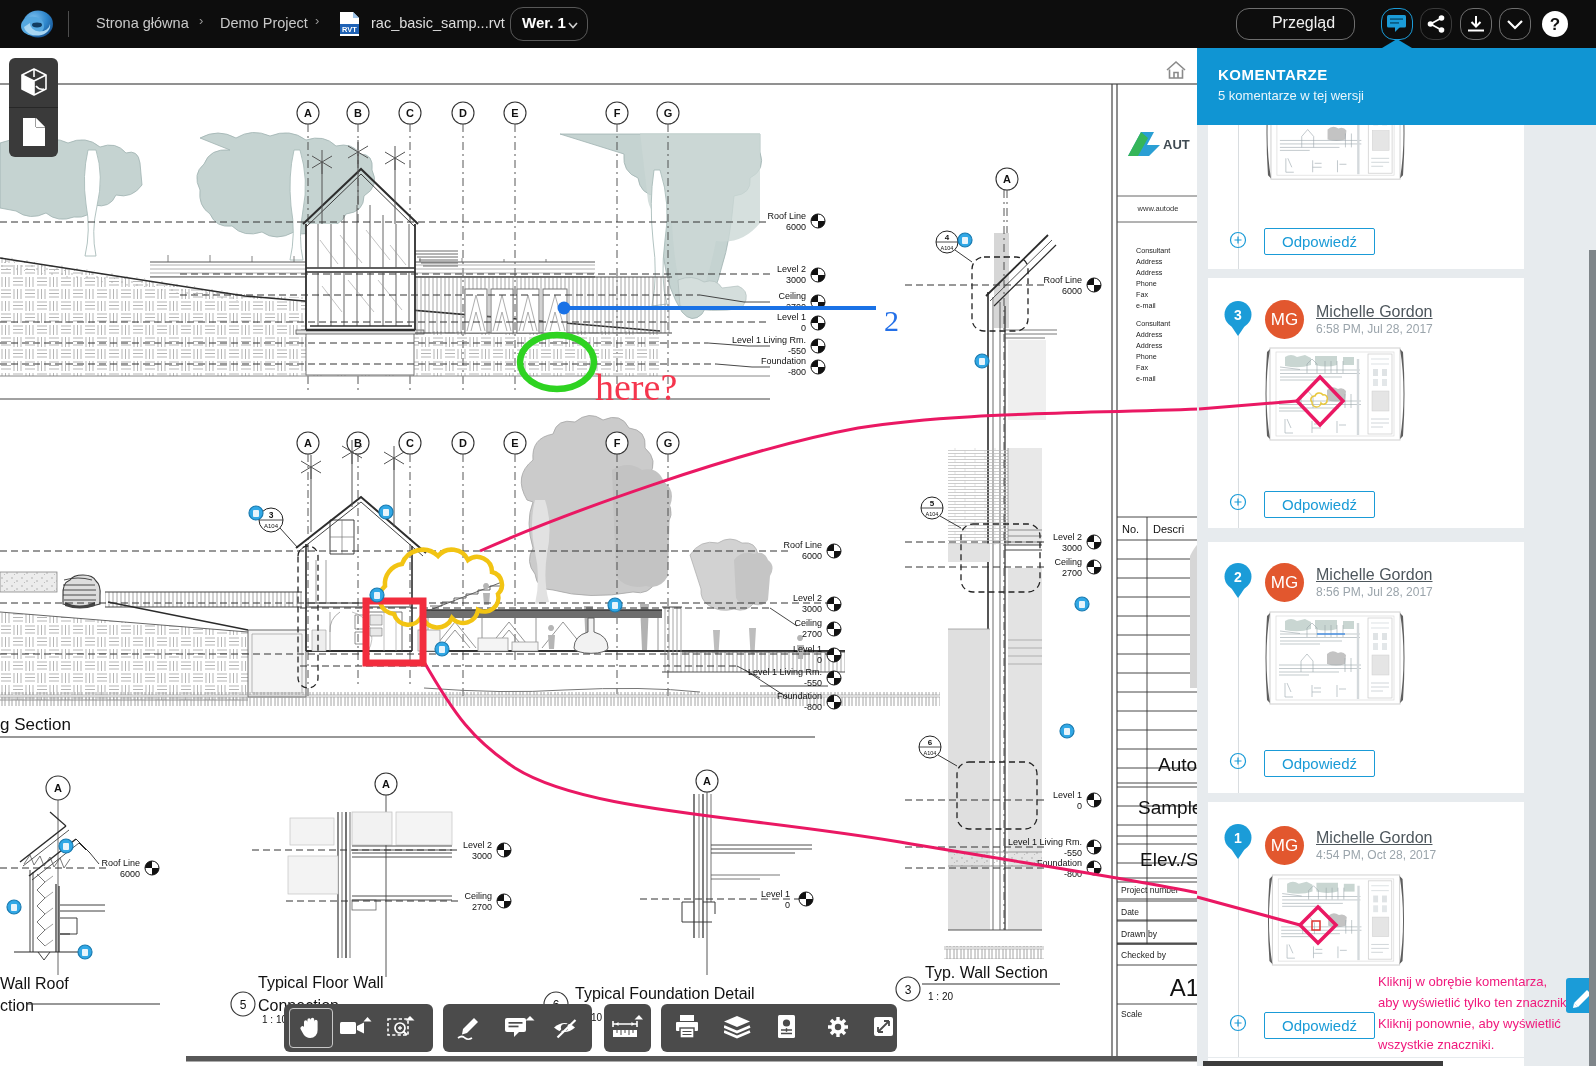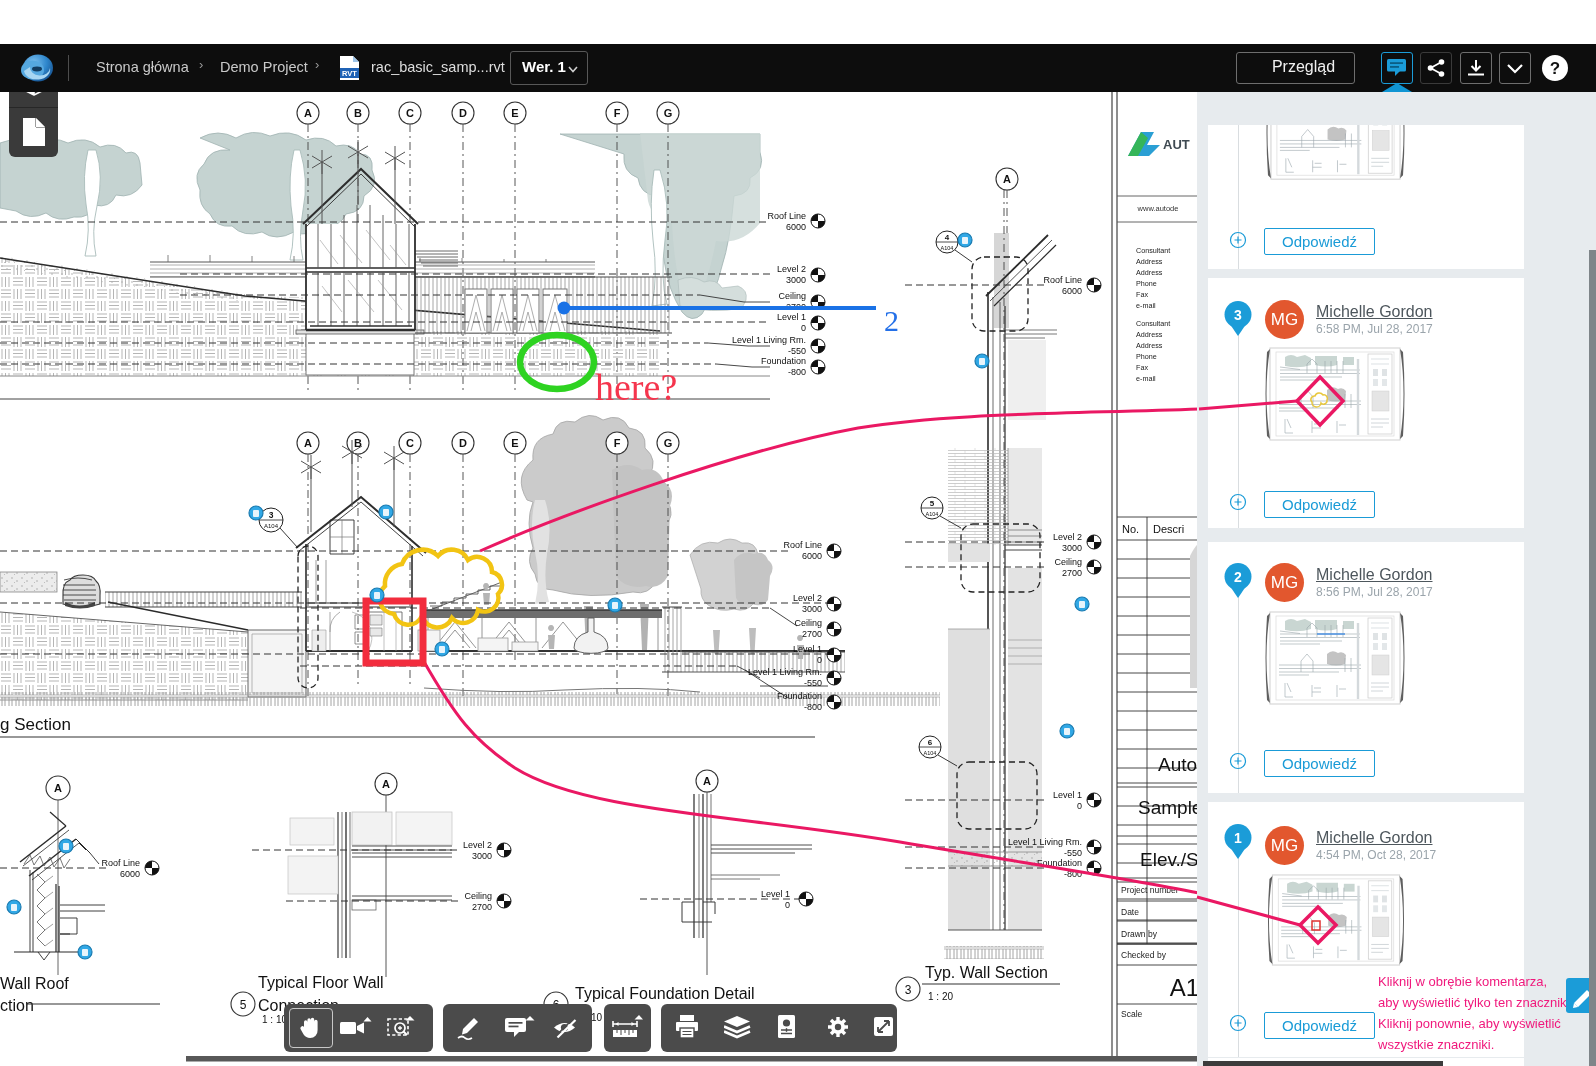--- a/index.html
+++ b/index.html
@@ -1,20 +1,20 @@
 <!DOCTYPE html>
 <html><head>
 <meta charset="utf-8">
 <style>
   html,body{margin:0;padding:0;width:1596px;height:1066px;overflow:hidden;background:#fff;
     font-family:"Liberation Sans",sans-serif;}
   #stage{position:absolute;left:0;top:0;width:1596px;height:1066px;overflow:hidden;}
   #draw{position:absolute;left:0;top:0;z-index:1;}
-  #topbar{position:absolute;left:0;top:0;width:1596px;height:48px;background:#0d0d0d;z-index:10;margin-top:44px;}
-  .tbtn{position:absolute;top:8px;height:30px;border:1px solid #6e6e6e;border-radius:3px;box-sizing:border-box;}
+  #topbar{position:absolute;left:0;top:0;width:1596px;height:48px;background:#0d0d0d;z-index:10;}
+  .tbtn{position:absolute;top:8px;height:30px;border:1px solid #6e6e6e;border-radius:13px;box-sizing:border-box;}
   #panel{position:absolute;left:1197px;top:48px;width:399px;height:1018px;background:#e7ebee;z-index:8;overflow:hidden;}
   #paneltop{position:absolute;left:0;top:0;width:399px;height:77px;background:#1095d3;}
   .card{position:absolute;left:11px;width:316px;background:#fff;}
   .reply{position:absolute;left:56px;width:109px;height:25px;border:1px solid #1a9bd7;border-radius:2px;
     color:#1a9bd7;font-size:15px;text-align:center;line-height:25px;background:#fff;}
   .cname{position:absolute;left:108px;font-size:16px;color:#4d565c;text-decoration:underline;}
   .ctime{position:absolute;left:108px;font-size:12px;color:#9aa4ab;}
   #toolbar{position:absolute;left:0;top:0;width:1596px;height:1066px;z-index:5;pointer-events:none;}
   .tgroup{position:absolute;top:1004px;height:48px;background:#4b4b4b;border-radius:6px;}
   #palette{position:absolute;left:9px;top:58px;width:49px;height:99px;background:#3a3a3a;border-radius:6px;z-index:5;}
@@ -940,20 +940,24 @@
 
     <svg width="24" height="24" style="position:absolute;left:213px;top:13px;">
       <rect x="0" y="0" width="19" height="19" rx="2" fill="#fff"></rect>
       <path d="M4,15 L15,4 M15,4 L10,4 M15,4 L15,9 M4,15 L9,15 M4,15 L4,10" stroke="#4b4b4b" stroke-width="1.8" fill="none"></path>
     </svg>
   </div>
 </div>
 
 <div id="panel">
 
+<div id="paneltop">
+  <div style="position:absolute;left:21px;top:18px;font-size:15px;font-weight:bold;color:#fff;letter-spacing:.5px;">KOMENTARZE</div>
+  <div style="position:absolute;left:21px;top:40px;font-size:13px;color:#eaf6fc;">5 komentarze w tej wersji</div>
+</div>
 
 <div class="card" style="top:77px;height:144px;">
   <div style="position:absolute;left:30px;top:0;width:1px;height:144px;background:#d9dde0;"></div>
 
   <div class="reply" style="top:103px;">Odpowiedź</div>
   <svg width="18" height="18" style="position:absolute;left:21px;top:106px;">
           <circle cx="9" cy="9" r="7.5" stroke="#1a9bd7" stroke-width="1.2" fill="none"></circle>
           <path d="M9,5.5 L9,12.5 M5.5,9 L12.5,9" stroke="#1a9bd7" stroke-width="1.2"></path>
         </svg>
 </div>

